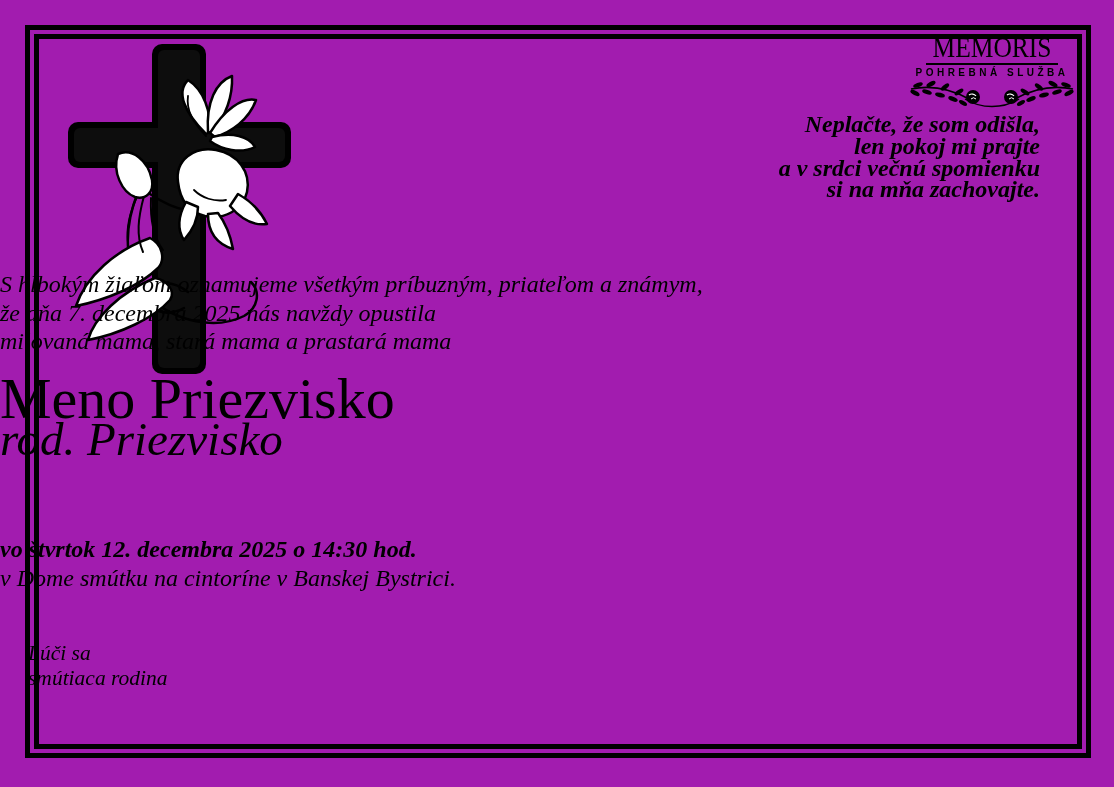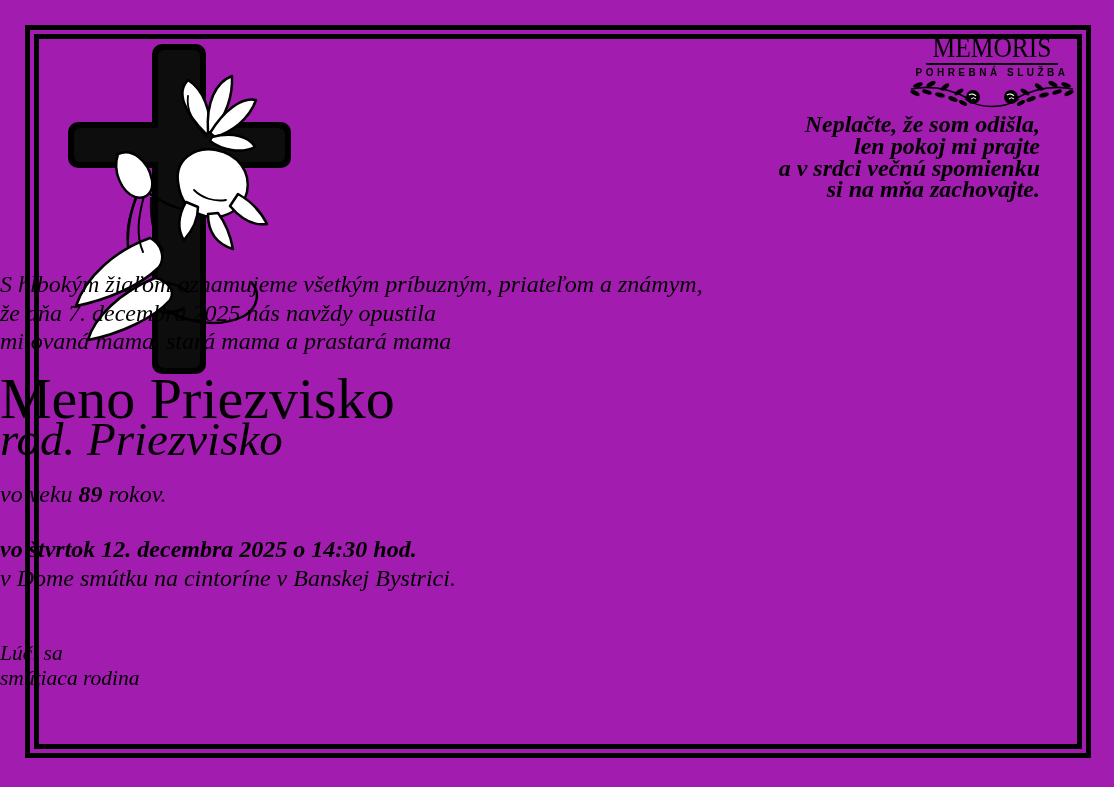--- a/index.html
+++ b/index.html
@@ -67,21 +67,21 @@
     line-height: 21.8px;
   }
   .centered { position: absolute; left: 0; width: 898px; text-align: left; }
   .announcement { top: 270px; font-style: italic; font-size: 24px; line-height: 28.5px; }
   .name-block  { top: 352px; font-size: 58px; line-height: 62px; margin-top: 16px; }
   .maiden-name { top: 420px; font-style: italic; font-size: 47px; line-height: 38px; }
   .age-line    { top: 480px; font-style: italic; font-size: 24px; line-height: 28px; }
   .age-bold    { font-weight: bold; }
   .funeral     { top: 535px; font-style: italic; font-size: 24px; line-height: 28.5px; }
   .funeral-bold { font-weight: bold; }
-  .farewell    { top: 641px; font-style: italic; font-size: 21.5px; line-height: 25px; }
+  .farewell    { top: 641px; font-style: italic; font-size: 21.5px; line-height: 25px; padding-left: 28px; }
 </style>
 </head>
 <body>
 
 <div class="page">
 
   <div class="frame-outer"></div>
   <div class="frame-inner"></div>
 
   <svg class="cross-art" viewBox="0 0 240 340" width="240" height="340" aria-hidden="true">
@@ -161,23 +161,20 @@
 
   <div class="centered announcement">
     <div>S hlbokým žiaľom oznamujeme všetkým príbuzným, priateľom a známym,</div>
     <div>že dňa 7. decembra 2025 nás navždy opustila</div>
     <div>milovaná mama, stará mama a prastará mama</div>
   </div>
 
   <div class="centered name-block">Meno Priezvisko</div>
   <div class="centered maiden-name">rod. Priezvisko</div>
 
-  <div class="centered age-line">
-    <span>vo veku </span><span class="age-bold">89</span><span> rokov.</span>
-  </div>
 
   <div class="centered funeral">
     <div class="funeral-bold">vo štvrtok 12. decembra 2025 o 14:30 hod.</div>
     <div>v Dome smútku na cintoríne v Banskej Bystrici.</div>
   </div>
 
   <div class="centered farewell">
     <div>Lúči sa</div>
     <div>smútiaca rodina</div>
   </div>

